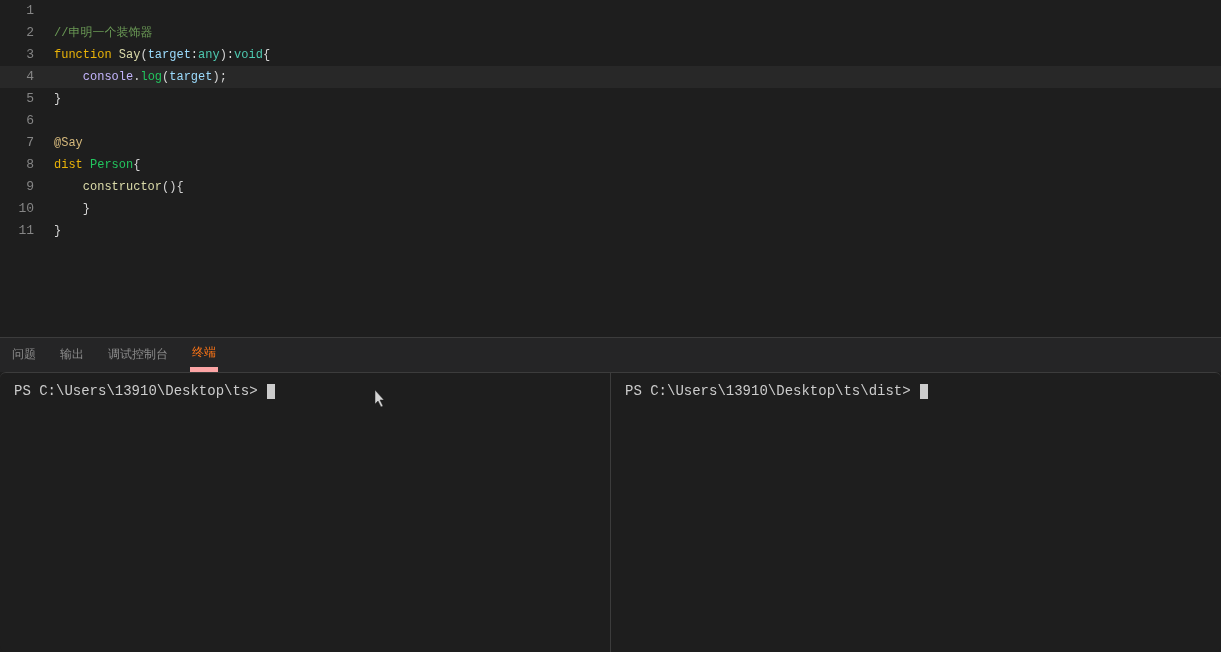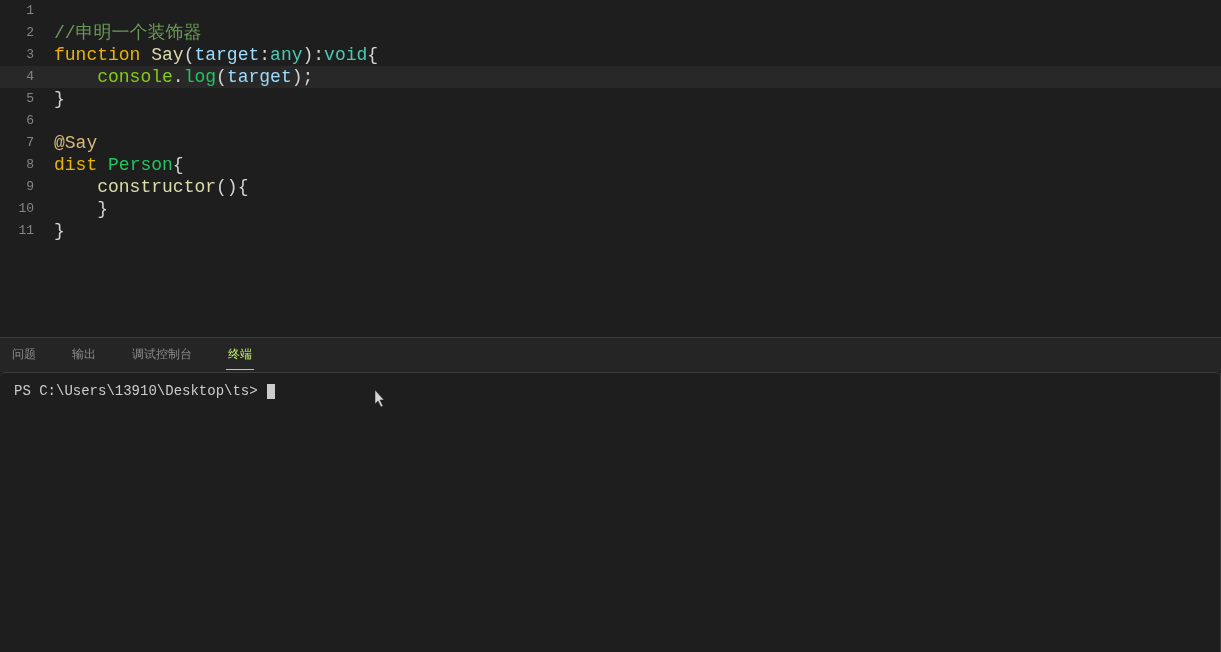--- a/index.html
+++ b/index.html
@@ -46,58 +46,58 @@
       color: #858585;
       user-select: none;
       flex-shrink: 0;
       font-size: 13px;
     }
 
     .line-content {
       flex: 1;
       white-space: pre;
       padding-left: 4px;
-      font-size: 18px;
+      font-size: 12px;
       font-family: Liberation Mono, monospace;
     }
 
     
     .kw-blue { color: #eab308; } 
     .kw-yellow { color: #dcdcaa; } 
     .kw-green { color: #22c55e; } 
     .kw-param { color: #9cdcfe; } 
     .kw-type { color: #4ec9b0; } 
     .kw-comment { color: #6a9955; } 
-    .kw-console { color: #84cc16; } 
+    .kw-console { color: #c4b5fd; } 
     .kw-log { color: #22c55e; } 
     .kw-at { color: #d7ba7d; }
     .kw-punct { color: #d4d4d4; }
 
     
     .panel-tabs {
       background: #252526;
       border-top: 1px solid #3c3c3c;
       display: flex;
       align-items: center;
       height: 35px;
       padding: 0 10px;
-      gap: 32px;
+      gap: 20px;
     }
 
     .panel-tab {
       color: #8c8c8c;
       font-size: 12px;
       cursor: pointer;
       padding: 6px 2px;
       border-bottom: 1px solid transparent;
     }
 
     .panel-tab.active {
-      color: #bef264;
-      border-bottom: 1px solid #fca5a5;
+      color: #f97316;
+      border-bottom: 6px solid #fca5a5;
     }
 
     
     .terminal-area {
       display: flex;
       height: 280px;
       background: #1e1e1e;
       border-top: 1px solid #3c3c3c;
       border-radius: 6px;
     }
@@ -210,17 +210,20 @@
   <span class="panel-tab">调试控制台</span>
   <span class="panel-tab active">终端</span>
 </div>
 
 <div class="terminal-area">
 
   <div class="terminal-pane">
     <div class="terminal-prompt"><span>PS C:\Users\13910\Desktop\ts&gt; </span><span class="cursor-block"></span></div>
   </div>
 
+  <div class="terminal-pane">
+    <div class="terminal-prompt"><span>PS C:\Users\13910\Desktop\ts\dist&gt; </span><span class="cursor-block"></span></div>
+  </div>
 </div>
 
 <svg class="mouse-arrow" viewBox="0 0 12 18" xmlns="http://www.w3.org/2000/svg" style="position:fixed; left:375px; top:390px; width:12px; height:18px; pointer-events:none; z-index:9999;">
   <path d="M0,0 L0,14 L3,11 L6,17 L8,16 L5,10 L9,10 Z" fill="#d4d4d4" stroke="#1e1e1e" stroke-width="0.5"></path>
 </svg>
 
 </body></html>

